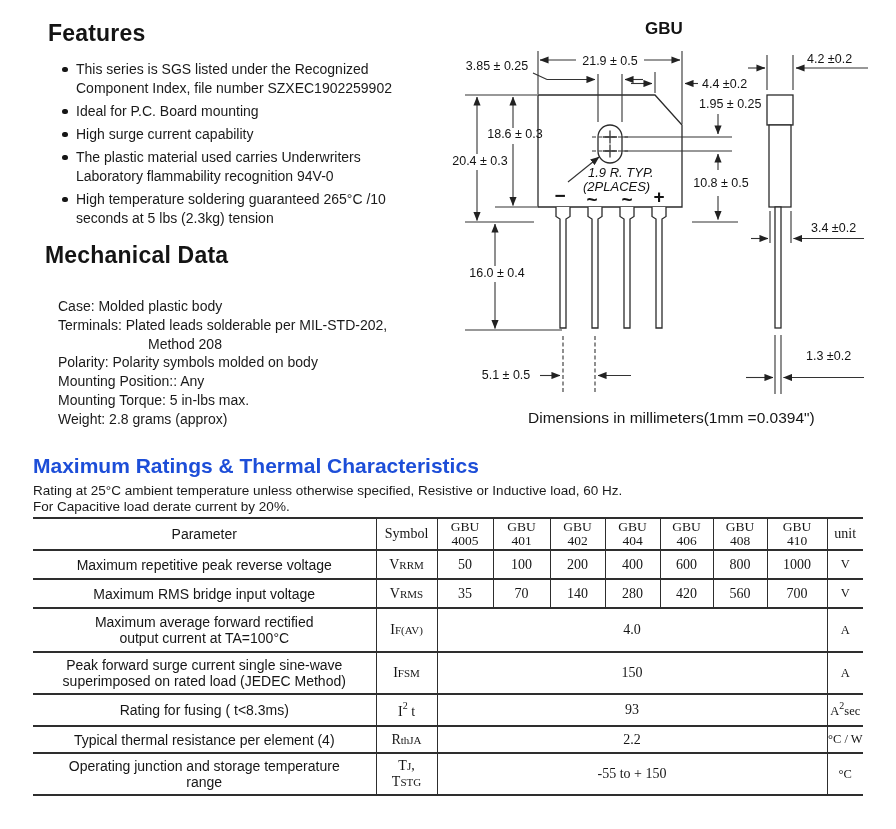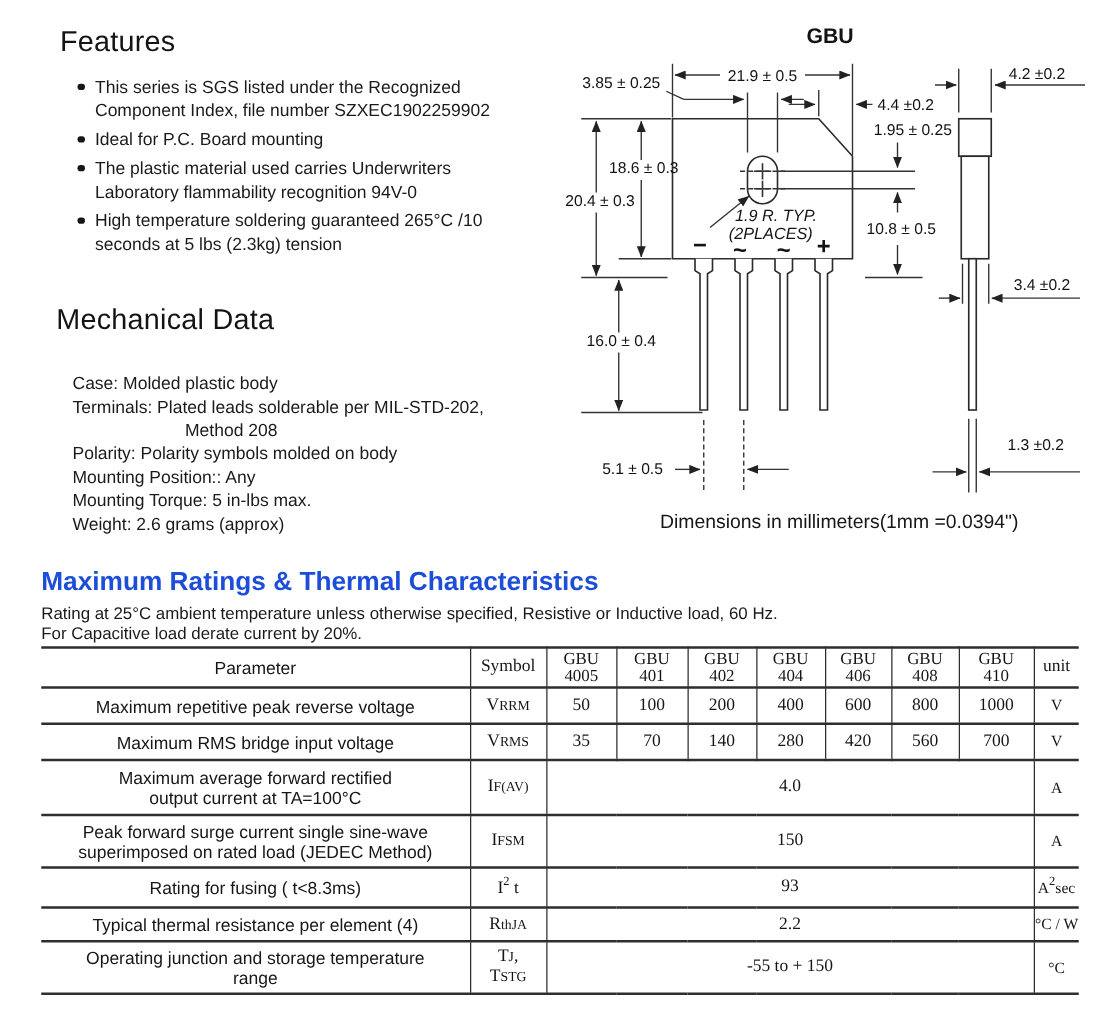--- a/index.html
+++ b/index.html
@@ -1,18 +1,18 @@
 <!DOCTYPE html>
 <html><head>
 <meta charset="utf-8">
 <style>
   html,body{margin:0;padding:0;background:#fff;}
   .page{position:relative;width:896px;height:829px;background:#ffffff;overflow:hidden;
         font-family:"Liberation Sans",sans-serif;color:#1a1a1a;}
-  h1{margin:0;font-size:23px;font-weight:normal;color:#141414;letter-spacing:0.2px;}
+  h1{margin:0;font-size:23px;font-weight:bold;color:#141414;letter-spacing:0.2px;}
   
   .features{position:absolute;left:48px;top:20px;width:420px;}
   .features ul{list-style:none;margin:13px 0 0 14px;padding:0;font-size:14px;line-height:19px;}
   .features li{position:relative;padding-left:14px;margin-bottom:4px;white-space:nowrap;}
   .features li .dot{position:absolute;left:0;top:6.5px;width:5.5px;height:5.5px;border-radius:50%;background:#161616;}
   
   .mech{position:absolute;left:45px;top:242px;width:430px;}
   .mech .lines{margin-top:28px;padding-left:13px;font-size:14px;line-height:18.8px;white-space:nowrap;}
   .mech .indent{padding-left:90px;}
   
@@ -52,35 +52,36 @@
 </head>
 <body>
 
 <div class="page">
 
   <div class="features">
     <h1>Features</h1>
     <ul>
       <li><span class="dot"></span><span>This series is SGS listed under the Recognized</span><br><span>Component Index, file number SZXEC1902259902</span></li>
       <li><span class="dot"></span><span>Ideal for P.C. Board mounting</span></li>
+      <li><span class="dot"></span><span>High surge current capability</span></li>
       <li><span class="dot"></span><span>The plastic material used carries Underwriters</span><br><span>Laboratory flammability recognition 94V-0</span></li>
       <li><span class="dot"></span><span>High temperature soldering guaranteed 265°C /10</span><br><span>seconds at 5 lbs (2.3kg) tension</span></li>
     </ul>
   </div>
 
   <div class="mech">
     <h1>Mechanical Data</h1>
     <div class="lines">
       <div>Case: Molded plastic body</div>
       <div>Terminals: Plated leads solderable per MIL-STD-202,</div>
       <div class="indent">Method 208</div>
       <div>Polarity: Polarity symbols molded on body</div>
       <div>Mounting Position:: Any</div>
       <div>Mounting Torque: 5 in-lbs max.</div>
-      <div>Weight: 2.6 grams (approx)</div>
+      <div>Weight: 2.8 grams (approx)</div>
     </div>
   </div>
 
   <div class="drawing">
     <svg width="456" height="400" viewBox="0 0 456 400">
       <defs>
         <marker id="ah" viewBox="0 0 10 8" refX="9.5" refY="4" markerWidth="9" markerHeight="7.2" orient="auto" markerUnits="userSpaceOnUse">
           <path d="M0,0 L10,4 L0,8 Z" fill="#222"></path>
         </marker>
       </defs>

